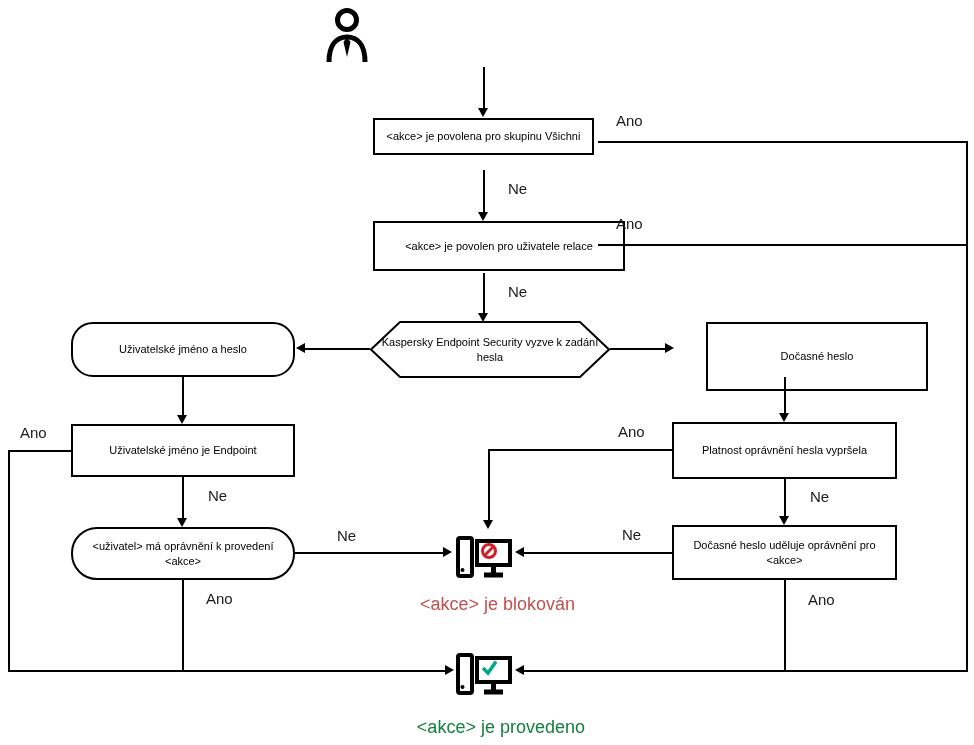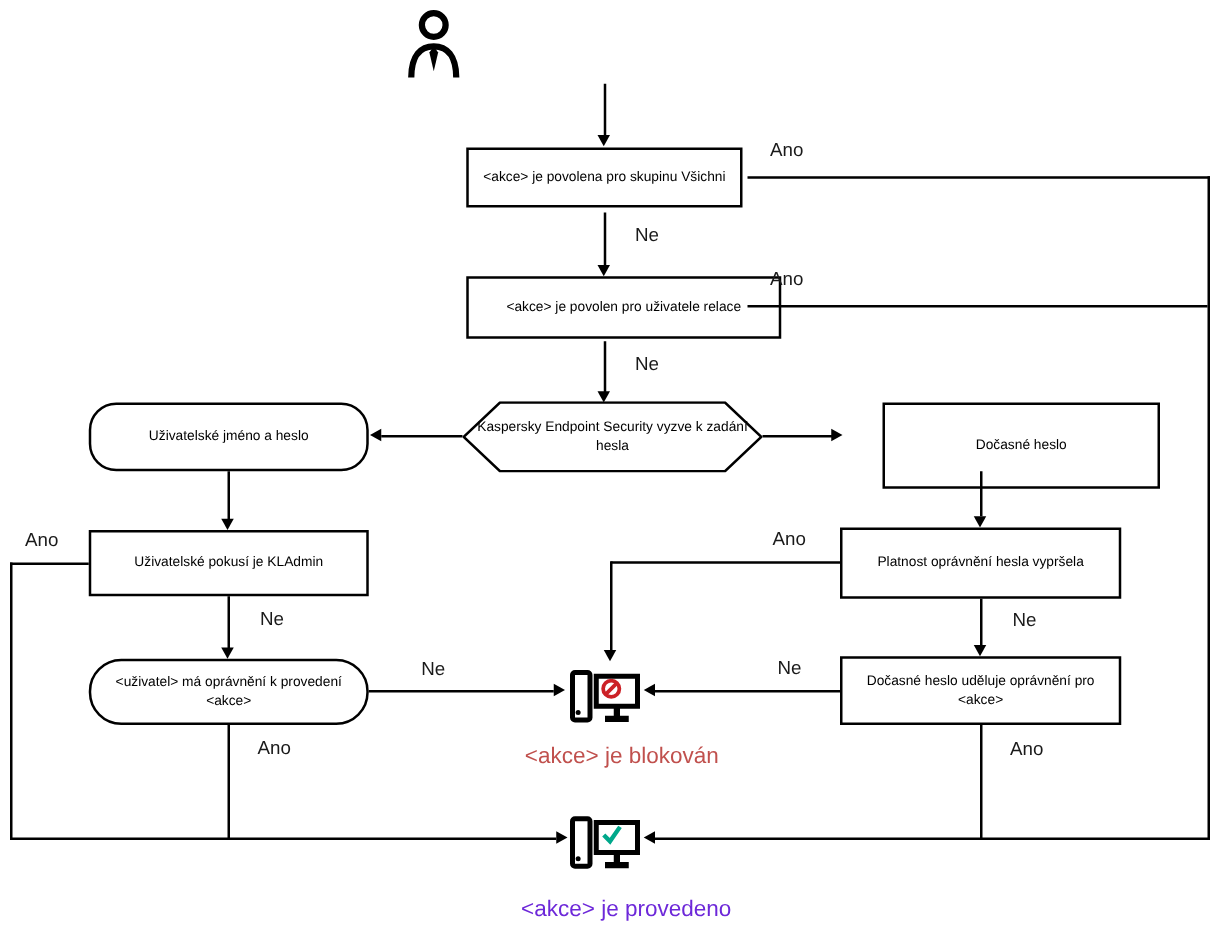--- a/index.html
+++ b/index.html
@@ -21,38 +21,38 @@
   .aR{border-width:5.5px 0 5.5px 9px;border-color:transparent transparent transparent #000;}
   .aL{border-width:5.5px 9px 5.5px 0;border-color:transparent #000 transparent transparent;}
   .hexwrap{position:absolute;left:370px;top:321px;width:240px;height:57px;}
   .hextext{
     position:absolute;left:8px;top:0;width:224px;height:57px;
     display:flex;align-items:center;justify-content:center;text-align:center;
     font-size:11px;line-height:1.35;
   }
   .result{position:absolute;font-size:18px;text-align:right;}
   .result.blocked{color:#c0504d;}
-  .result.performed{color:#6d28d9;}
+  .result.performed{color:#15803d;}
 </style>
 </head>
 <body>
 
 <div id="canvas">
 
   <svg style="position:absolute;left:326px;top:6px;" width="42" height="58" viewBox="0 0 42 58">
     <circle cx="21" cy="14" r="9.5" fill="none" stroke="#000" stroke-width="5"></circle>
     <path d="M3,56 C3,38 11,31 21,31 C31,31 39,38 39,56" fill="none" stroke="#000" stroke-width="5"></path>
     <path d="M21,31 L24.5,36 L21,51 L17.5,36 Z" fill="#000"></path>
   </svg>
 
 
   <div class="v" style="left:483px;top:67px;height:44px;"></div>
   <div class="arr aD" style="left:478px;top:108px;"></div>
 
-  <div class="box" style="left:373px;top:118px;width:221px;height:48px;">
+  <div class="box" style="left:373px;top:118px;width:221px;height:37px;">
     <span>&lt;akce&gt; je povolena pro skupinu Všichni</span>
   </div>
   <div class="lbl" style="left:616px;top:112px;">Ano</div>
   <div class="h" style="left:598px;top:141px;width:370px;"></div>
   <div class="v" style="left:966px;top:141px;height:531px;"></div>
   <div class="lbl" style="left:508px;top:180px;">Ne</div>
   <div class="v" style="left:483px;top:170px;height:44px;"></div>
   <div class="arr aD" style="left:478px;top:212px;"></div>
 
   <div class="box" style="left:373px;top:221px;width:252px;height:50px;">
@@ -77,21 +77,21 @@
   <div class="h" style="left:610px;top:348px;width:56px;"></div>
   <div class="arr aR" style="left:665px;top:343px;"></div>
 
   <div class="box" style="left:71px;top:322px;width:224px;height:55px;border-radius:22px;">
     <span>Uživatelské jméno a heslo</span>
   </div>
   <div class="v" style="left:182px;top:377px;height:39px;"></div>
   <div class="arr aD" style="left:177px;top:415px;"></div>
 
   <div class="box" style="left:71px;top:424px;width:224px;height:53px;">
-    <span>Uživatelské pokusí je KLAdmin</span>
+    <span>Uživatelské jméno je Endpoint</span>
   </div>
   <div class="lbl" style="left:20px;top:424px;">Ano</div>
   <div class="h" style="left:8px;top:450px;width:63px;"></div>
   <div class="v" style="left:8px;top:450px;height:221px;"></div>
   <div class="lbl" style="left:208px;top:487px;">Ne</div>
   <div class="v" style="left:182px;top:477px;height:42px;"></div>
   <div class="arr aD" style="left:177px;top:518px;"></div>
 
   <div class="box" style="left:71px;top:527px;width:224px;height:53px;border-radius:26px;">
     <span>&lt;uživatel&gt; má oprávnění k provedení &lt;akce&gt;</span>

